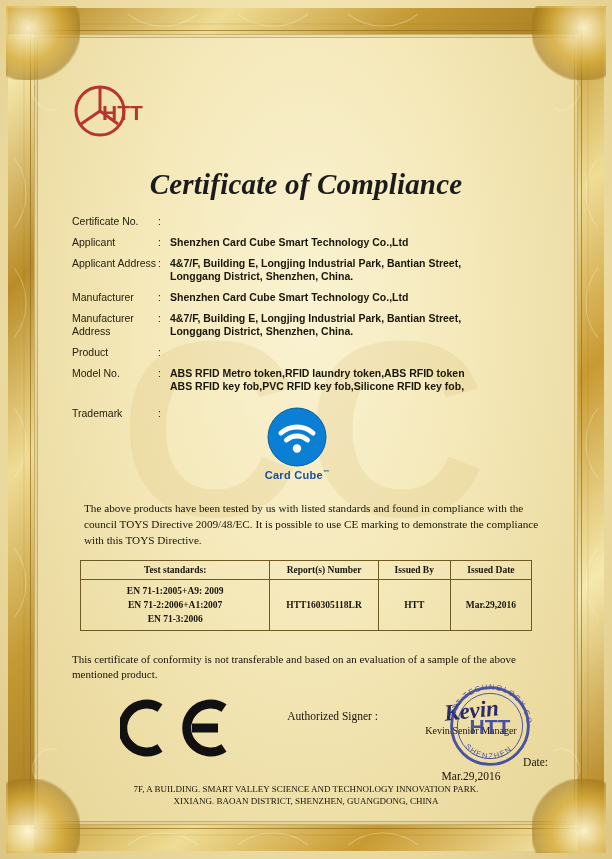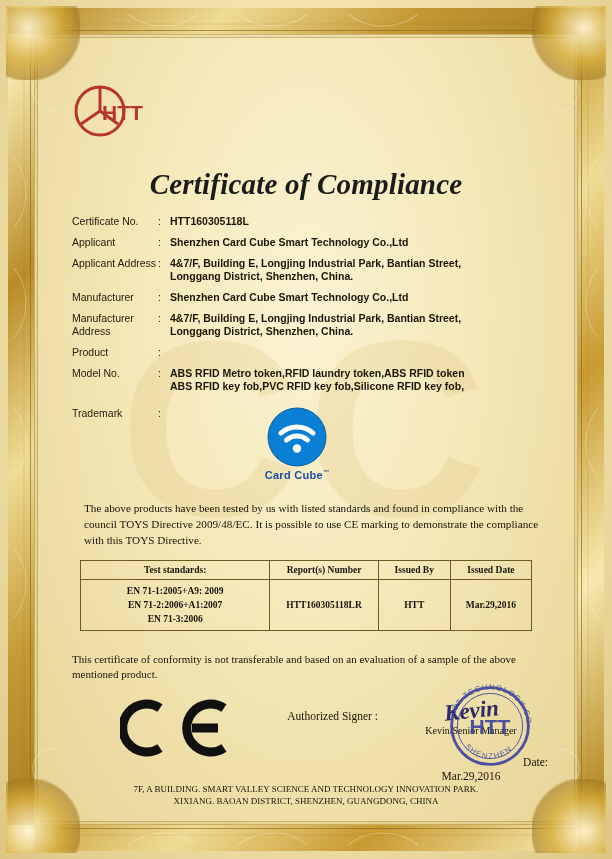--- a/index.html
+++ b/index.html
@@ -374,21 +374,20 @@
       <text x="30" y="36" font-family="Liberation Sans, sans-serif" font-size="21" font-weight="bold" fill="#b7352f">HTT</text>
     </svg>
 
     <div class="cert-title">Certificate of Compliance</div>
 
     <div class="fields">
 
       <div class="field-row">
         <div class="field-label">Certificate No.</div>
         <div class="field-colon">:</div>
-        <div class="field-value">HTT160305118L</div>
       </div>
 
       <div class="field-row">
         <div class="field-label">Applicant</div>
         <div class="field-colon">:</div>
         <div class="field-value">Shenzhen Card Cube Smart Technology Co.,Ltd</div>
       </div>
 
       <div class="field-row">
         <div class="field-label">Applicant Address</div>

